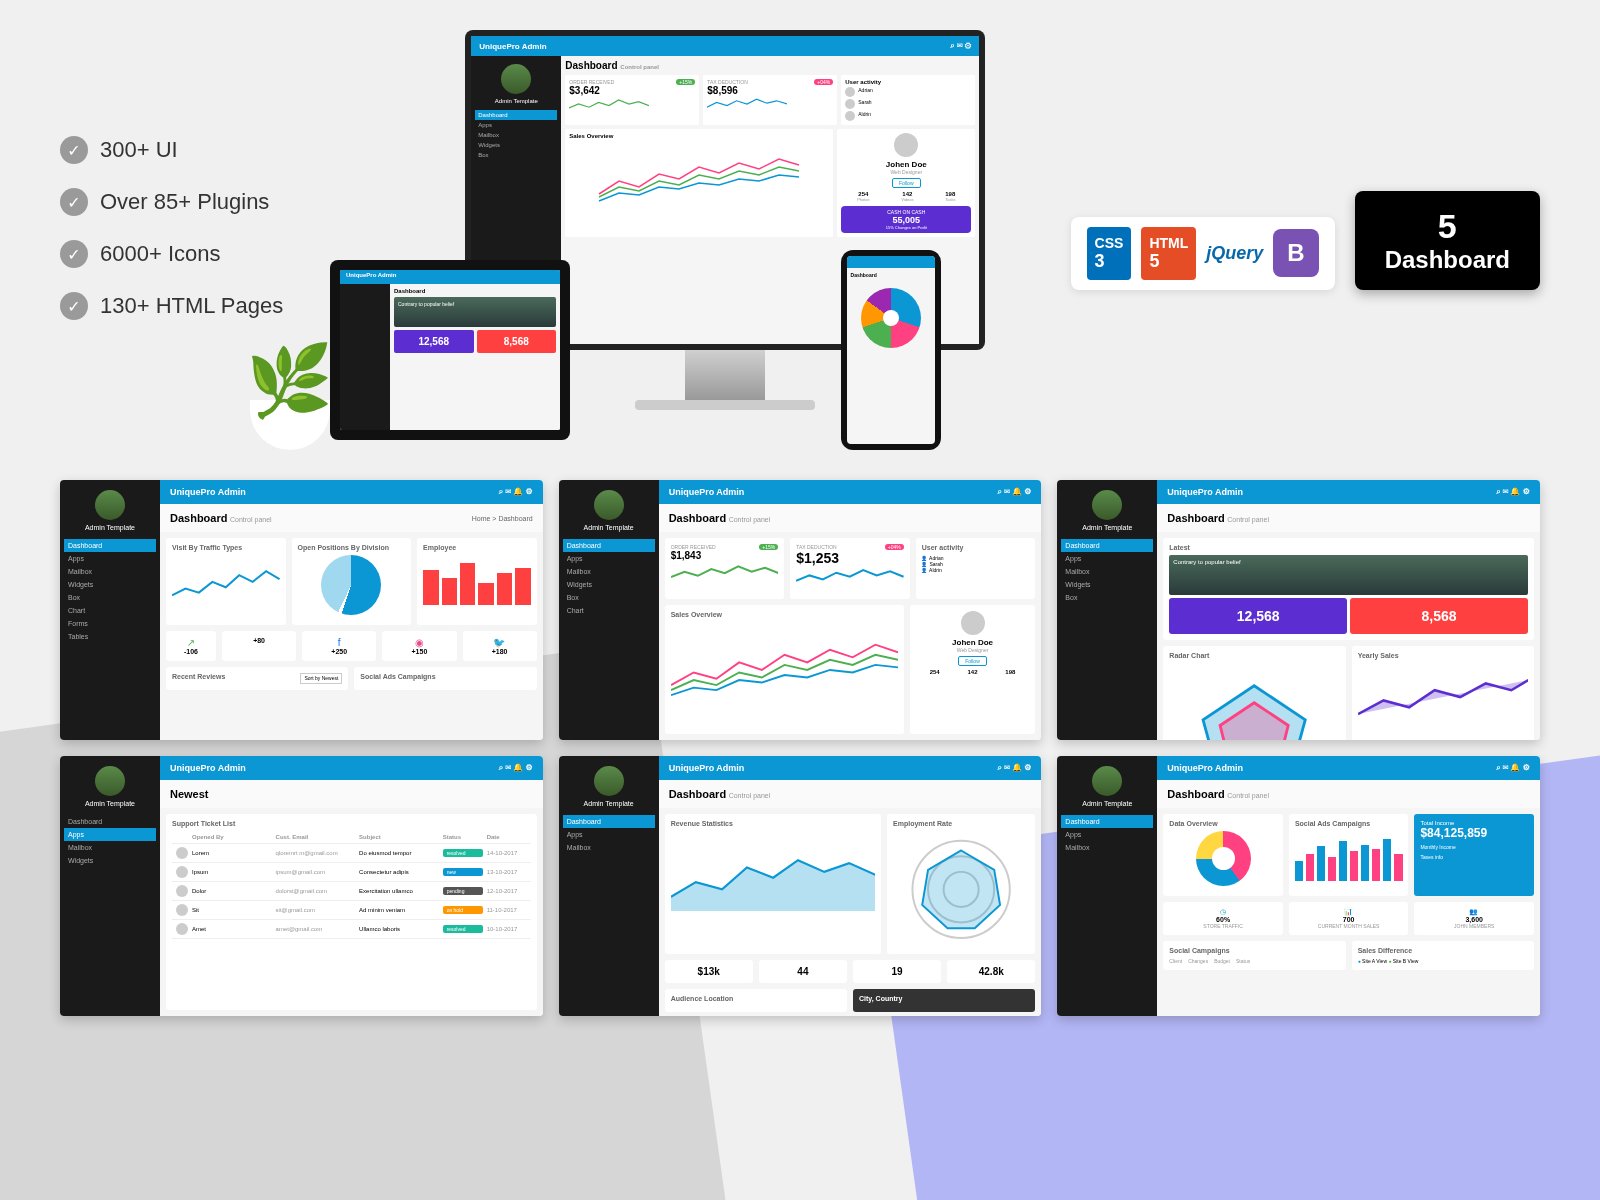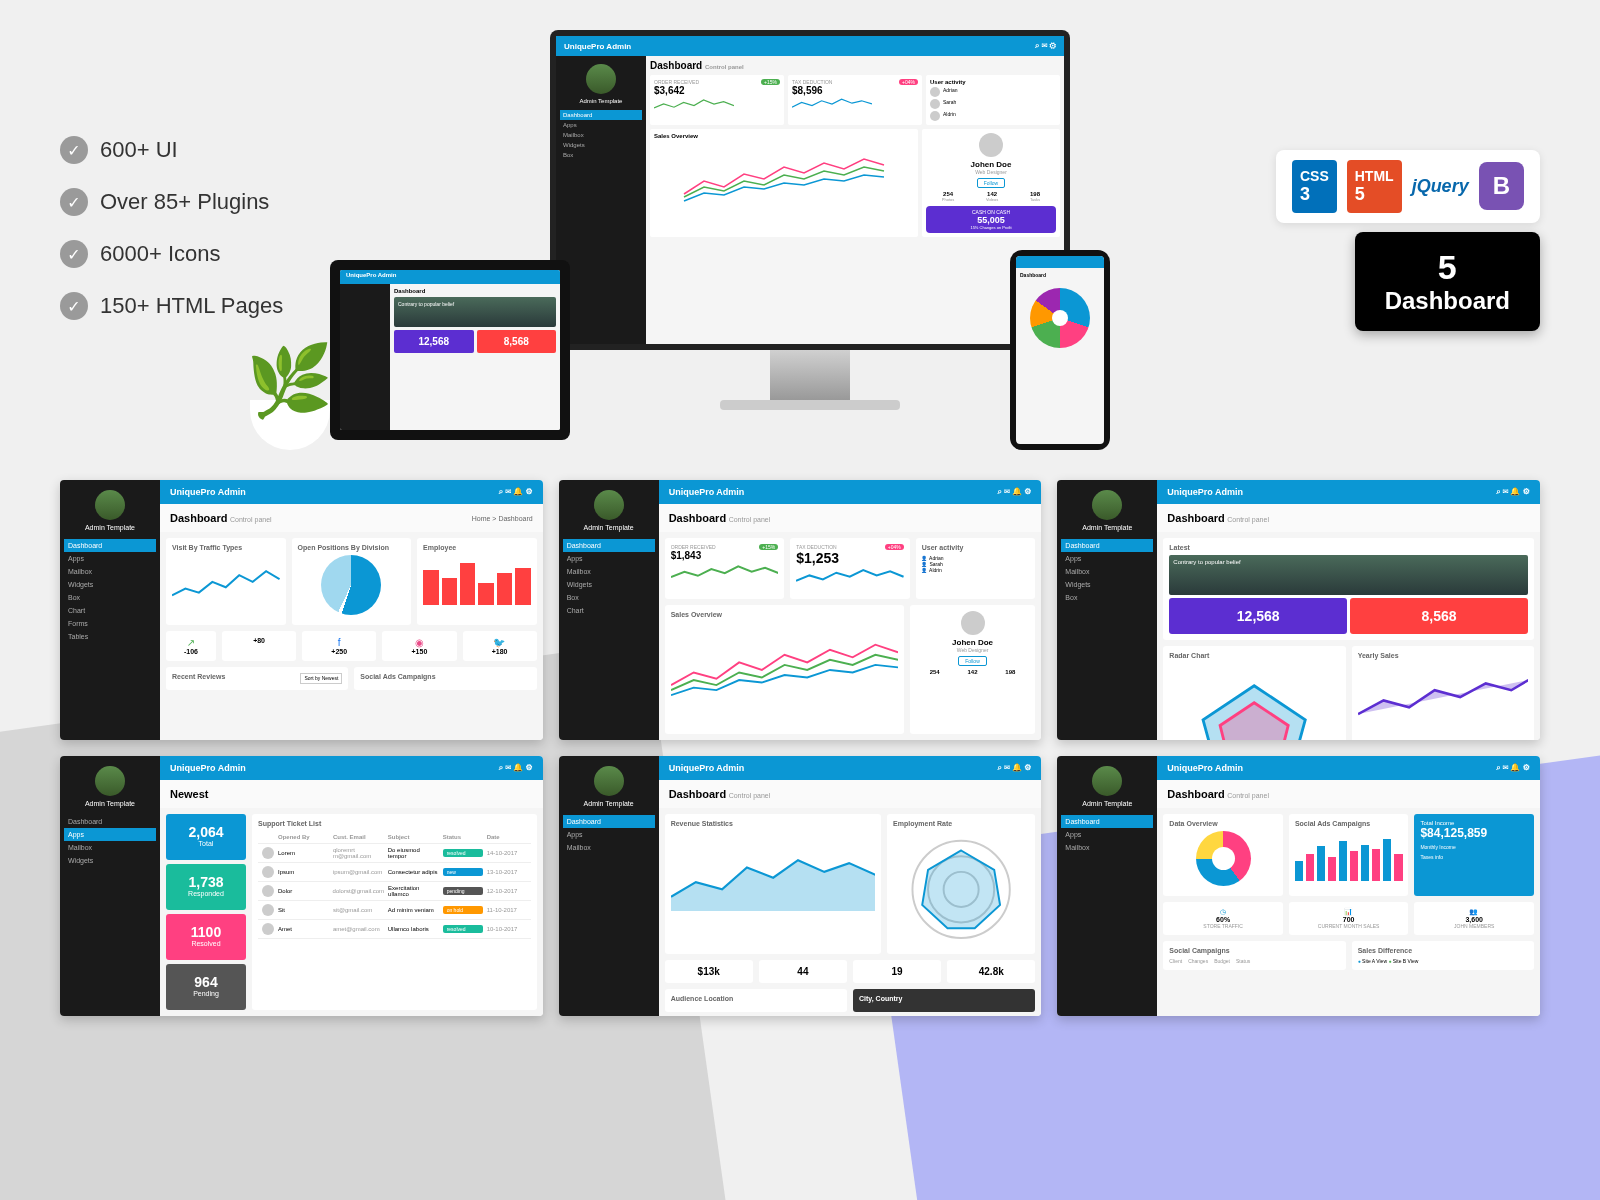--- a/index.html
+++ b/index.html
@@ -34,21 +34,21 @@
 .tablet-screen { background: #f5f5f5; width: 100%; height: 100%; border-radius: 2px; overflow: hidden; }
 
 .phone { position: absolute; right: 100px; bottom: 0; width: 100px; height: 200px; background: #111; border-radius: 12px; padding: 6px; }
 .phone-screen { background: #f5f5f5; width: 100%; height: 100%; border-radius: 4px; overflow: hidden; }
 
 .plant { position: absolute; left: -180px; bottom: -10px; width: 120px; height: 120px; }
 .plant-pot { width: 80px; height: 50px; background: #fff; border-radius: 0 0 40px 40px; margin: 60px auto 0; }
 .plant-leaves { color: #4a7c3c; position: absolute; top: 0; left: 50%; transform: translateX(-50%); font-size: 70px; }
 
 
-.tech-badges { flex: 0 0 300px; display: flex; flex-direction: column; gap: 9px; align-items: flex-end; }
+.tech-badges { flex: 0 0 300px; display: flex; flex-direction: row; gap: 20px; align-items: flex-end; }
 .badge-row { display: flex; gap: 10px; align-items: center; background: #fff; padding: 10px 16px; border-radius: 8px; box-shadow: 0 2px 8px rgba(0,0,0,0.1); }
 .badge-css { background: #0170ba; color: #fff; font-weight: 800; padding: 8px; border-radius: 4px; font-size: 14px; display: inline-block; }
 .badge-html { background: #e44d26; color: #fff; font-weight: 800; padding: 8px; border-radius: 4px; font-size: 14px; }
 .badge-jquery { color: #0868ac; font-weight: 700; font-size: 18px; font-style: italic; }
 .badge-bootstrap { background: #7952b3; color: #fff; padding: 10px 14px; border-radius: 8px; font-weight: 800; font-size: 24px; }
 
 .dashboard-badge { background: #000; color: #fff; padding: 16px 30px; border-radius: 8px; text-align: center; box-shadow: 0 4px 12px rgba(0,0,0,0.3); }
 .dashboard-badge-num { font-size: 34px; font-weight: 700; }
 .dashboard-badge-text { font-size: 24px; font-weight: 700; }
 
@@ -99,33 +99,33 @@
 <div class="bg-shape-1"></div>
 <div class="bg-shape-2"></div>
 
 <div class="container">
 
   <div class="top-section">
 
     <div class="features">
       <div class="feature-item">
         <span class="feature-check">✓</span>
-        <span class="feature-text">600+ UI</span>
+        <span class="feature-text">300+ UI</span>
       </div>
       <div class="feature-item">
         <span class="feature-check">✓</span>
         <span class="feature-text">Over 85+ Plugins</span>
       </div>
       <div class="feature-item">
         <span class="feature-check">✓</span>
         <span class="feature-text">6000+ Icons</span>
       </div>
       <div class="feature-item">
         <span class="feature-check">✓</span>
-        <span class="feature-text">150+ HTML Pages</span>
+        <span class="feature-text">130+ HTML Pages</span>
       </div>
     </div>
 
     <div class="device-area">
       <div class="plant">
         <div class="plant-leaves">🌿</div>
         <div class="plant-pot"></div>
       </div>
       <div class="monitor">
         <div class="monitor-screen">
@@ -488,38 +488,20 @@
       </div>
       <div class="dash-main">
         <div class="dash-topbar">
             <span>UniquePro Admin</span>
             <span class="dash-topbar-icons">⌕ ✉ 🔔 ⚙</span>
           </div>
         <div class="dash-header">
             <span class="dash-title">Newest</span>
           </div>
         <div class="dash-content" style="flex-direction:row">
-          <div style="flex:0 0 80px;display:flex;flex-direction:column;gap:4px">
-            <div class="stat-tile" style="background:#0b97d4">
-                <div class="stat-num">2,064</div>
-                <div class="stat-label">Total</div>
-              </div>
-            <div class="stat-tile" style="background:#1abc9c">
-                <div class="stat-num">1,738</div>
-                <div class="stat-label">Responded</div>
-              </div>
-            <div class="stat-tile" style="background:#ff4081">
-                <div class="stat-num">1100</div>
-                <div class="stat-label">Resolved</div>
-              </div>
-            <div class="stat-tile" style="background:#555">
-                <div class="stat-num">964</div>
-                <div class="stat-label">Pending</div>
-              </div>
-          </div>
           <div class="widget" style="flex:1">
             <div class="widget-title">Support Ticket List</div>
             <div class="ticket-row" style="font-weight:600;color:#999">
                 <span style="width:12px"></span>
                 <span style="flex:1">Opened By</span>
                 <span style="flex:1">Cust. Email</span>
                 <span style="flex:1">Subject</span>
                 <span style="flex:0 0 40px">Status</span>
                 <span style="flex:0 0 40px">Date</span>
               </div>

